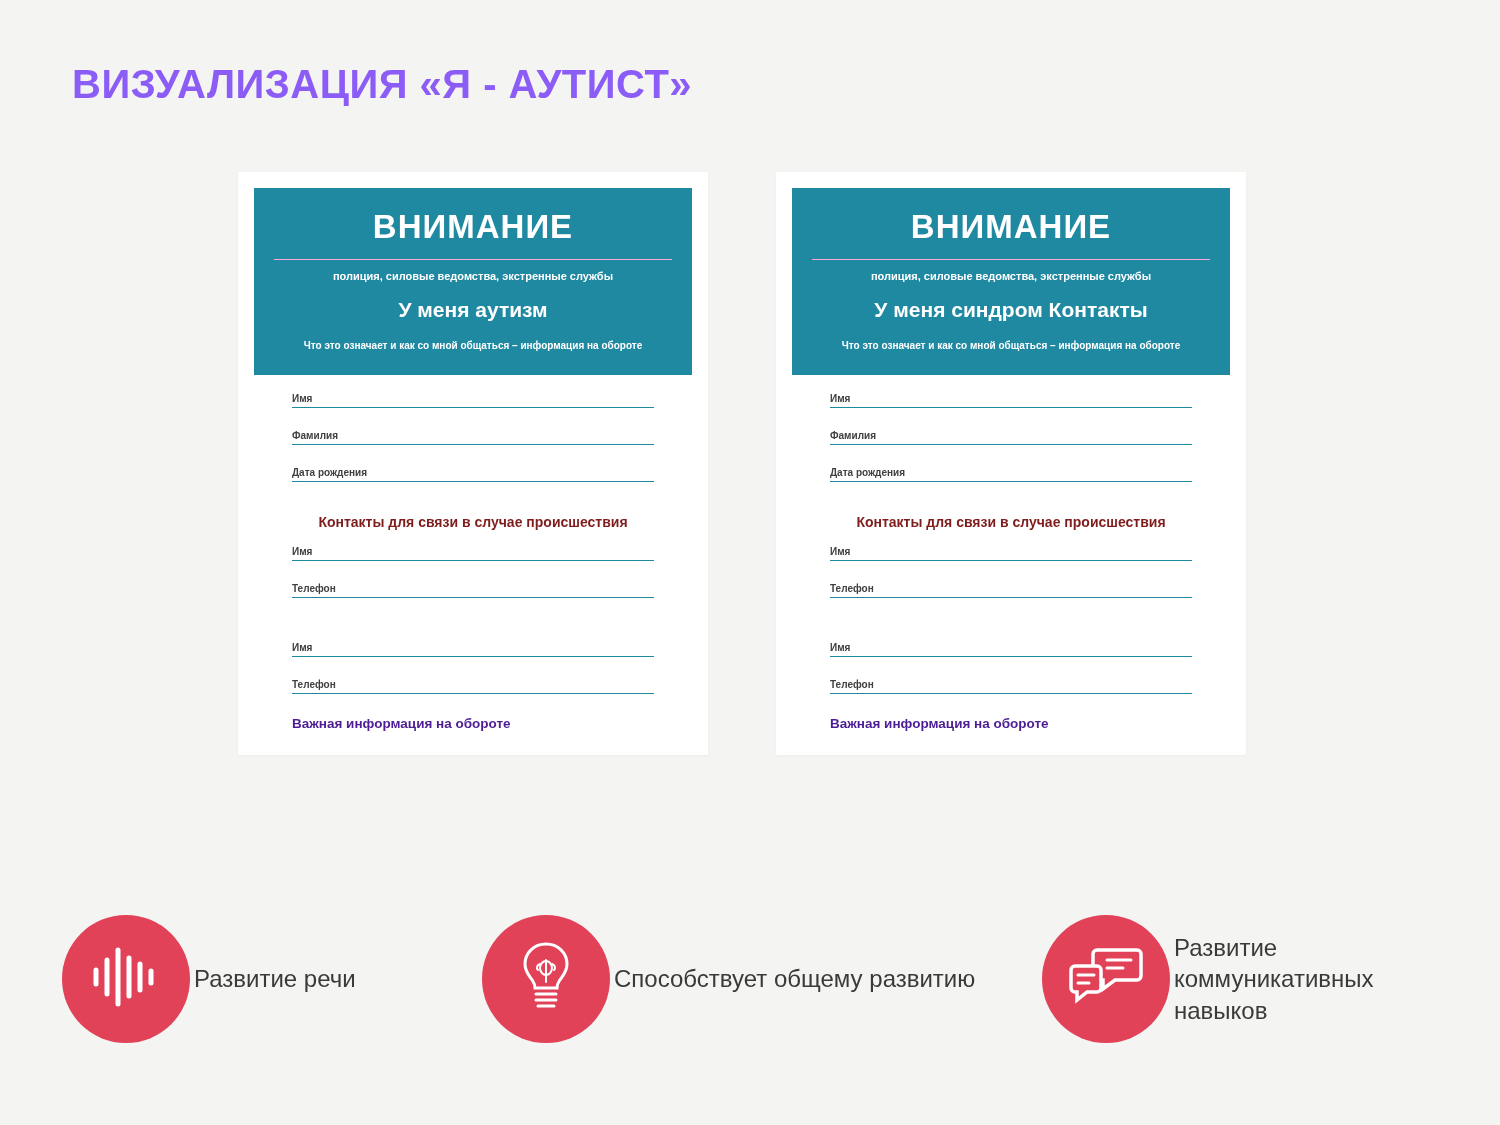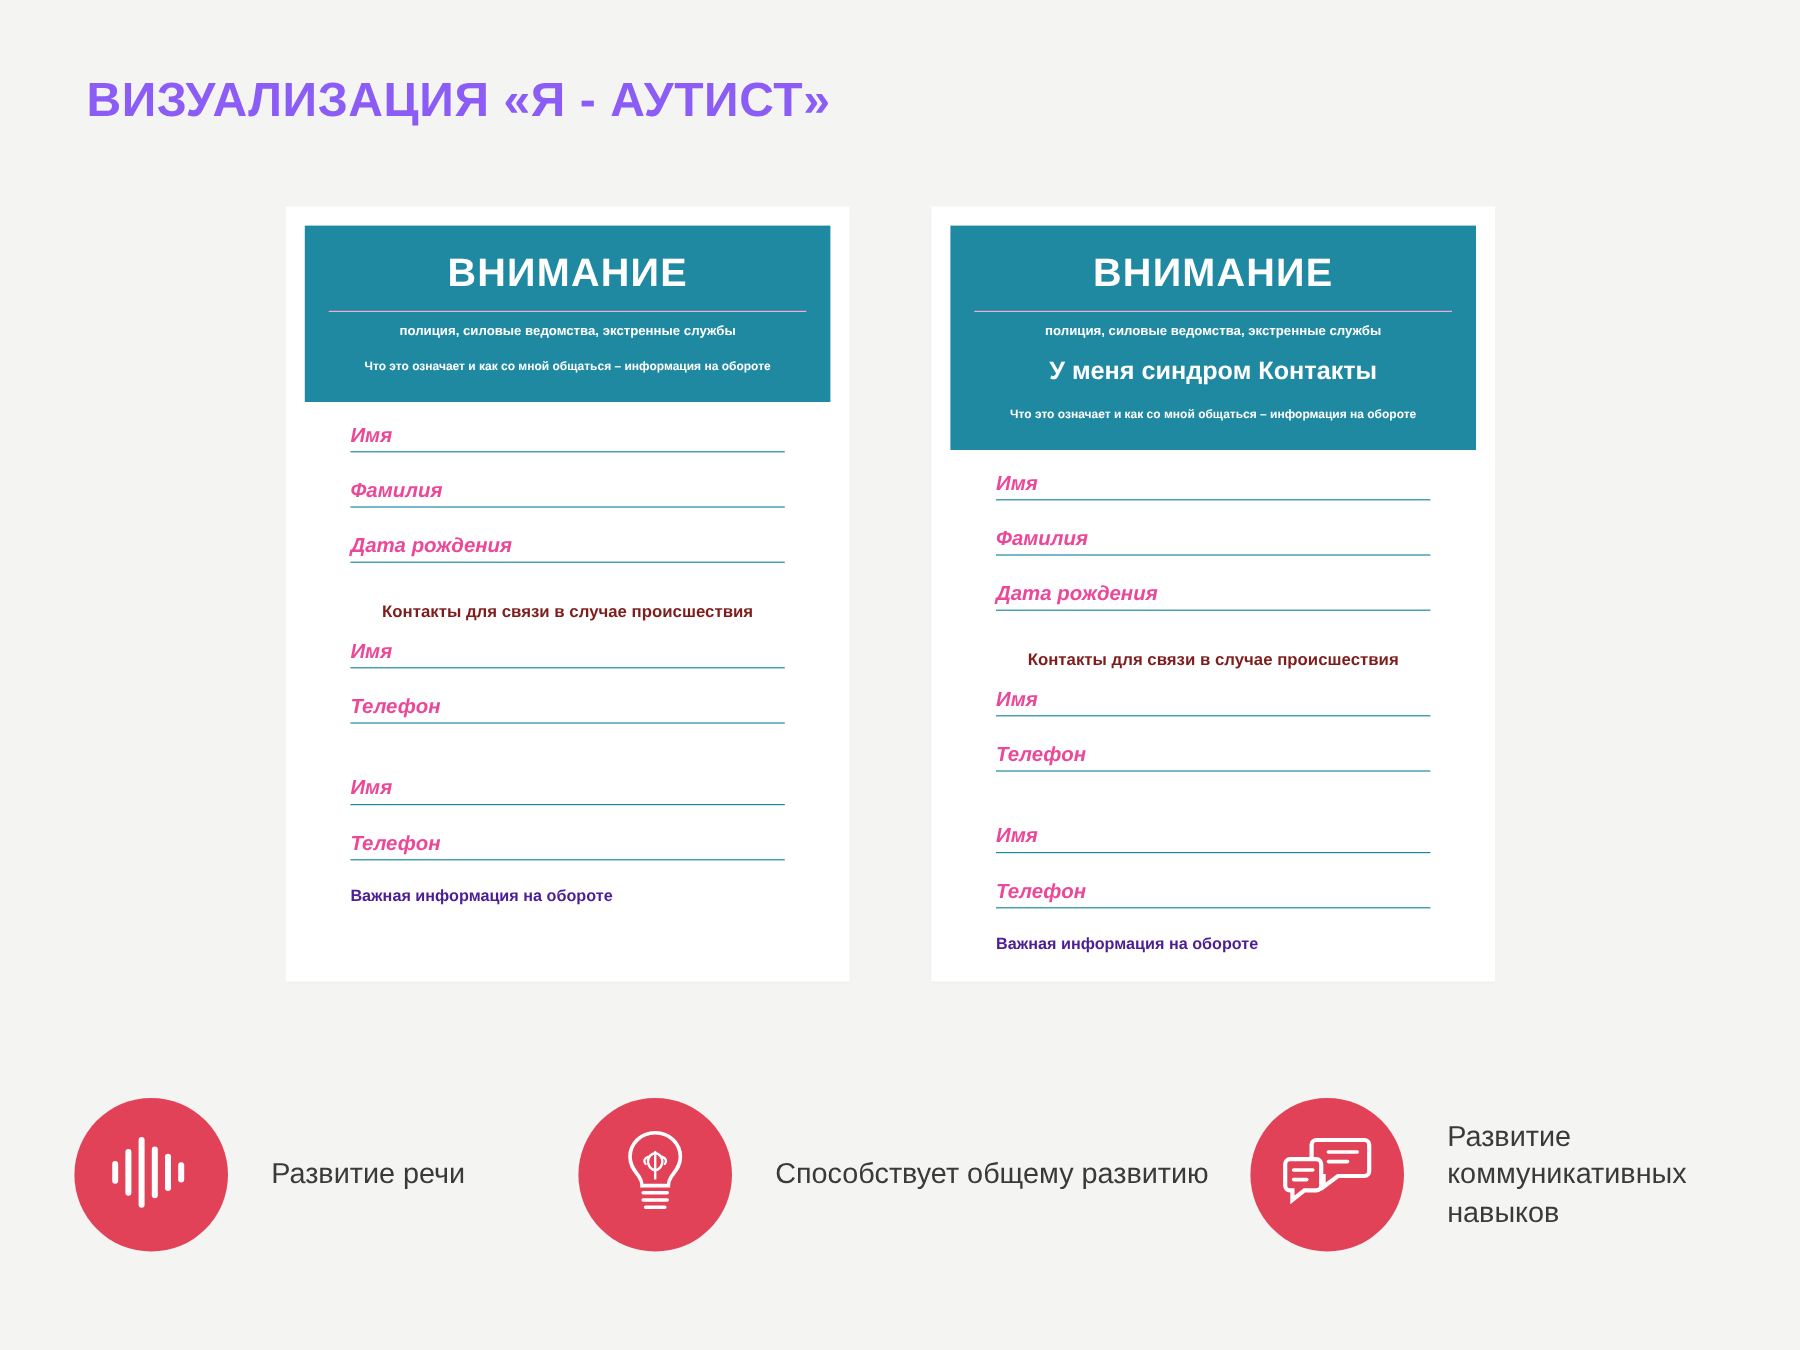--- a/index.html
+++ b/index.html
@@ -70,25 +70,24 @@
   }
 
   .card-body {
     padding: 18px 38px 4px 38px;
   }
 
   .field {
     margin-bottom: 22px;
   }
   .field-label {
-    font-size: 17px;
-    font-weight: bold;
-    color: #ec4899;
+    font-size: 10px;
+    font-weight: bold;
+    color: #404040;
     padding-bottom: 3px;
-    font-style: italic;
   }
   .field-line {
     height: 1px;
     background: #2089a2;
     width: 100%;
   }
 
   .contacts-title {
     text-align: center;
     font-size: 14px;
@@ -110,21 +109,21 @@
     position: absolute;
     left: 62px;
     top: 915px;
     width: 1400px;
     display: flex;
     align-items: flex-start;
   }
   .feature {
     display: flex;
     align-items: center;
-    gap: 36px;
+    gap: 4px;
   }
   .feature.f1 { width: 560px; }
   .feature.f2 { width: 420px; }
   .feature.f3 { width: 420px; }
   .circle {
     width: 128px;
     height: 128px;
     border-radius: 50%;
     background: #e14258;
     flex: 0 0 128px;
@@ -142,20 +141,21 @@
 <body>
 
 <div class="slide-title">ВИЗУАЛИЗАЦИЯ «Я - АУТИСТ»</div>
 
 <div class="cards">
 
   <div class="card">
     <div class="card-header">
       <div class="attention">ВНИМАНИЕ</div>
       <div class="services">полиция, силовые ведомства, экстренные службы</div>
+      <div class="diagnosis">У меня аутизм</div>
       <div class="note">Что это означает и как со мной общаться – информация на обороте</div>
     </div>
     <div class="card-body">
       <div class="field">
         <div class="field-label">Имя</div>
         <div class="field-line"></div>
       </div>
       <div class="field">
         <div class="field-label">Фамилия</div>
         <div class="field-line"></div>

